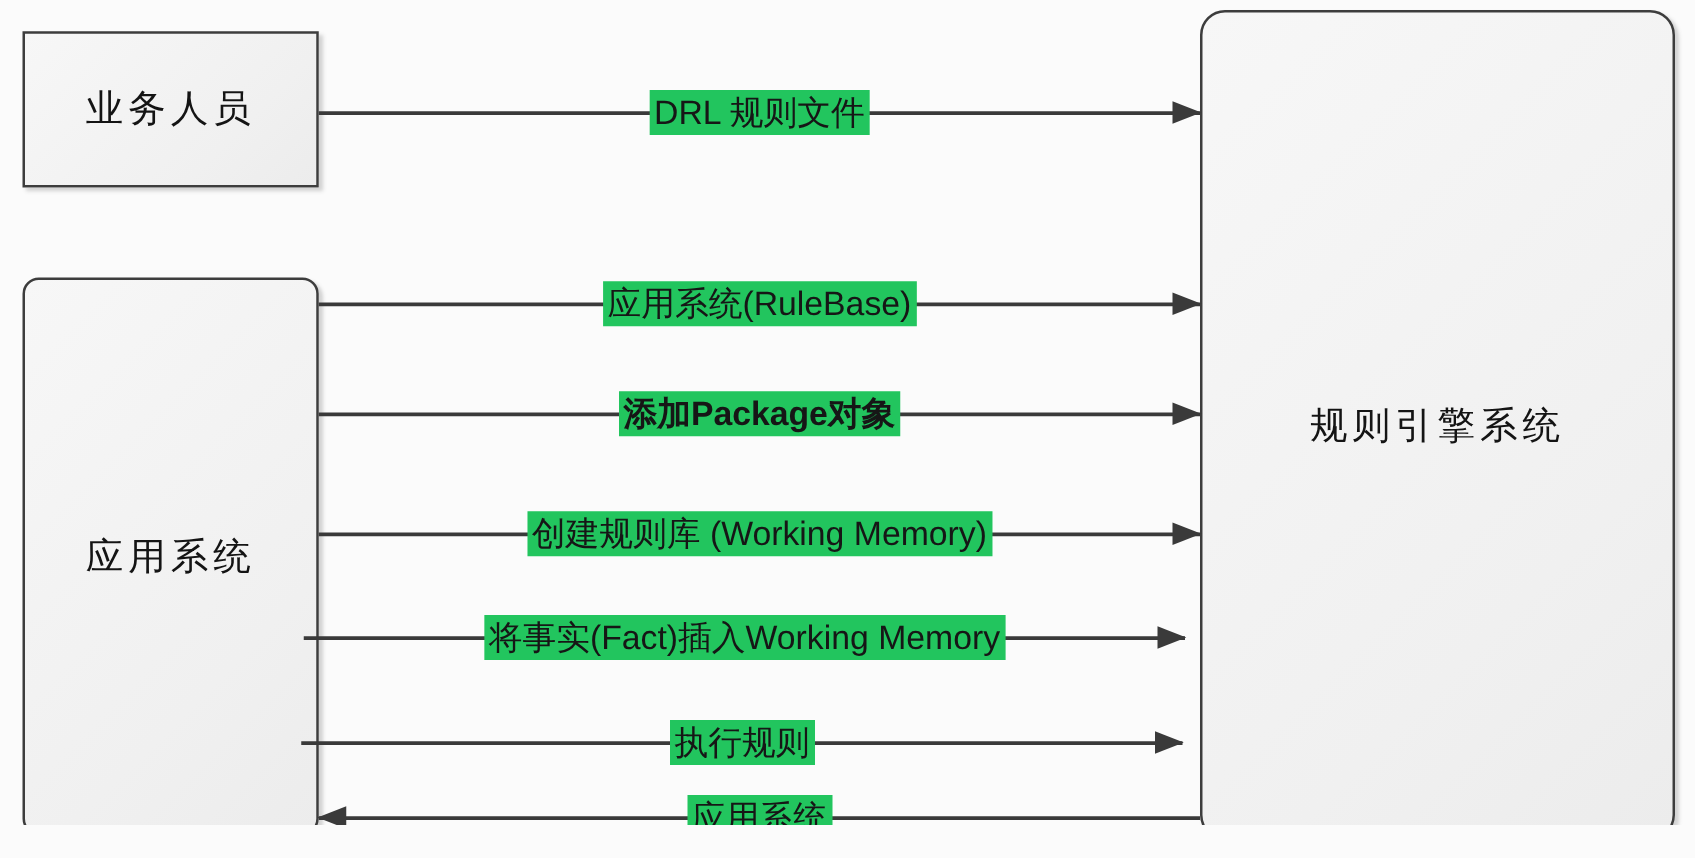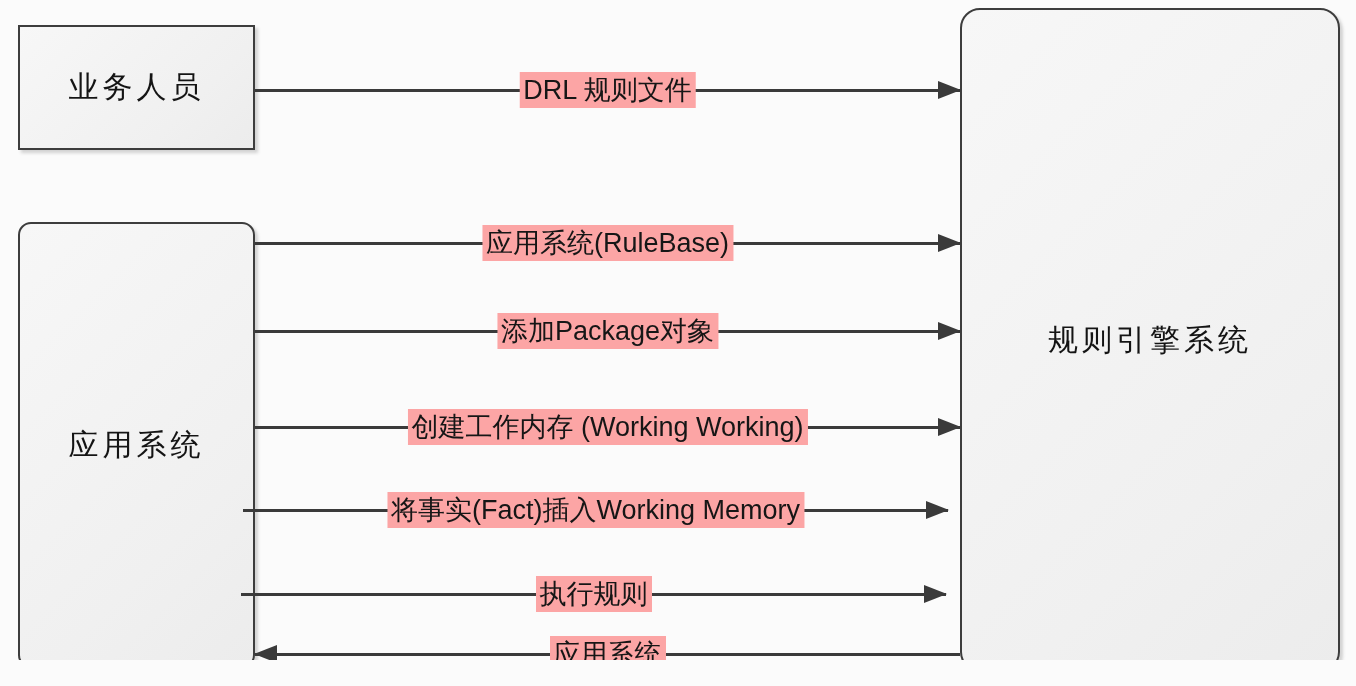--- a/index.html
+++ b/index.html
@@ -70,32 +70,32 @@
     left: -1px;
     transform: translateY(-50%);
     border-right: 23px solid #3a3a3a;
     border-top: 9px solid transparent;
     border-bottom: 9px solid transparent;
   }
   .arrow .alabel {
     position: absolute;
     left: 50%; top: 50%;
     transform: translate(-50%, -50%);
-    background: #fca5a5;
+    background: #22c55e;
     padding: 0 4px;
     font-size: 27px;
     color: #161616;
     white-space: nowrap;
     font-family: "Liberation Sans", "DejaVu Sans", sans-serif;
   }
 
   
   #arrow-0 { left: 255px; top: 88.5px;  width: 705px; }
   #arrow-1 { left: 255px; top: 241.5px; width: 705px; }
-  #arrow-2 { left: 255px; top: 329.5px; width: 705px; }
+  #arrow-2 { left: 255px; top: 329.5px; width: 705px; font-weight: bold; }
   #arrow-3 { left: 255px; top: 425.5px; width: 705px; }
   #arrow-4 { left: 243px; top: 508.5px; width: 705px; }
   #arrow-5 { left: 241px; top: 592.5px; width: 705px; }
   #arrow-6 { left: 255px; top: 652.5px; width: 705px; }
 </style>
 </head>
 <body>
 
 <div id="canvas">
 
@@ -125,21 +125,21 @@
 
   <div class="arrow" id="arrow-2">
     <div class="line"></div>
     <div class="head right"></div>
     <span class="alabel">添加Package对象</span>
   </div>
 
   <div class="arrow" id="arrow-3">
     <div class="line"></div>
     <div class="head right"></div>
-    <span class="alabel">创建工作内存 (Working Working)</span>
+    <span class="alabel">创建规则库 (Working Memory)</span>
   </div>
 
   <div class="arrow" id="arrow-4">
     <div class="line"></div>
     <div class="head right"></div>
     <span class="alabel">将事实(Fact)插入Working Memory</span>
   </div>
 
   <div class="arrow" id="arrow-5">
     <div class="line"></div>

